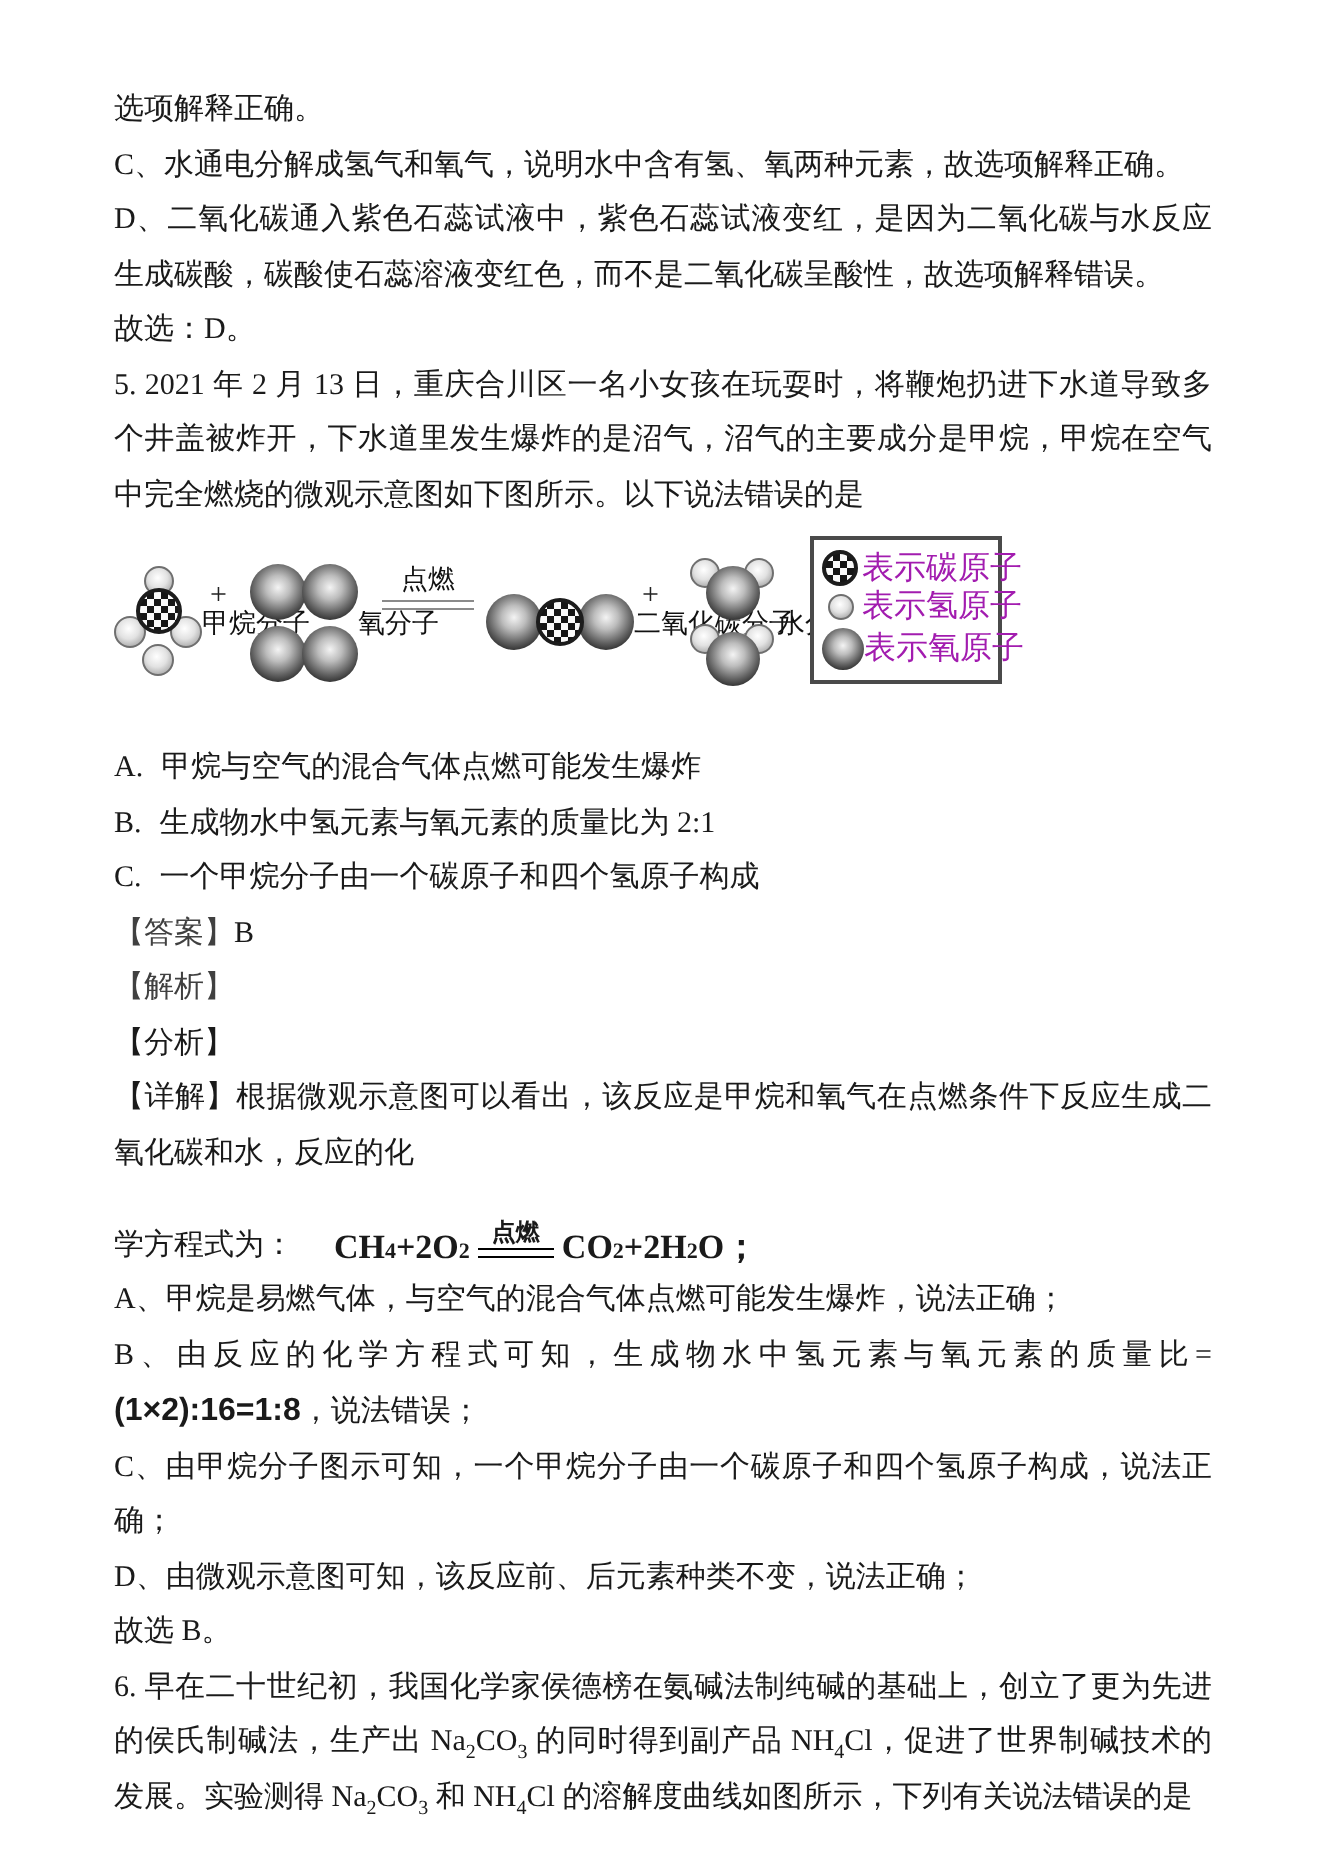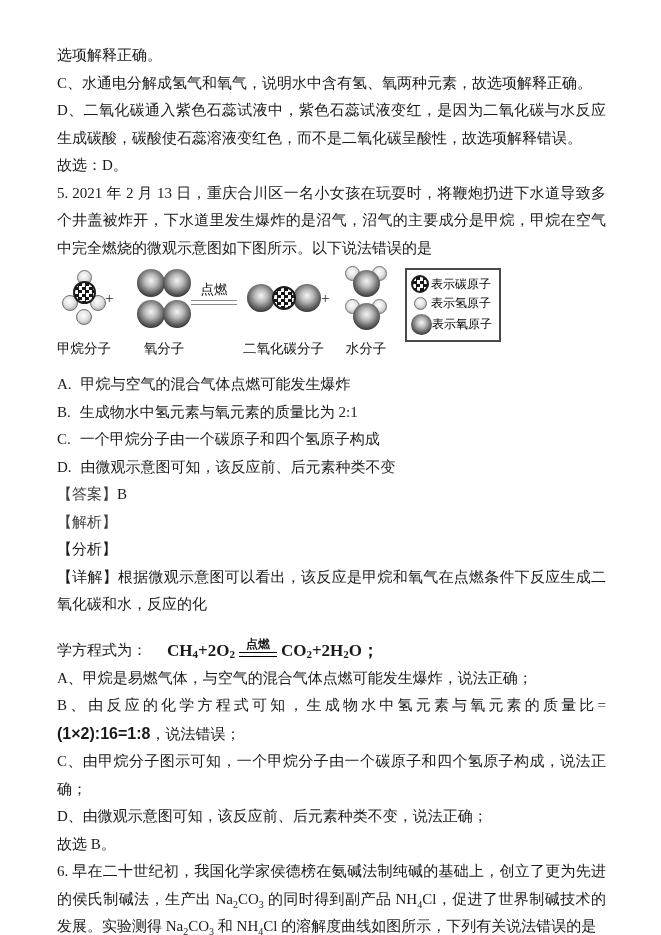--- a/index.html
+++ b/index.html
@@ -15,21 +15,21 @@
   
   .eq-line{height:46px;display:flex;align-items:flex-end;text-align:left;}
   .eq{font-weight:700;font-size:17px;display:inline-flex;align-items:center;margin-left:20px;}
   .eq sub{font-size:11px;font-weight:700;transform:translateY(3px);}
   .eq-cond{display:inline-flex;flex-direction:column;align-items:center;margin:0 4px;transform:translateY(-4px);}
   .eq-cond .cond-text{font-size:12px;line-height:15px;font-weight:700;}
   .eq-dline{width:38px;height:3px;border-top:1.5px solid #000;border-bottom:1.5px solid #000;}
 
   
   .diagram{position:relative;height:96px;margin:4px 0 9px;}
-  .mgroup{position:absolute;top:0;height:90px;display:flex;flex-direction:column;
+  .mgroup{position:absolute;top:0;height:90px;display:flex;flex-direction:row;
           align-items:center;justify-content:space-between;font-family:Liberation Serif, serif;}
   .art-zone{height:64px;display:flex;align-items:center;}
   .mlabel{font-size:13.5px;line-height:15px;white-space:nowrap;color:#111;}
   .plus{position:absolute;top:24px;font-size:15px;color:#222;}
 
   .sphere-o{display:inline-block;border-radius:50%;
       background:radial-gradient(circle at 50% 42%,#f4f4f4 0%,#bdbdbd 28%,#606060 60%,#141414 88%);}
   .sphere-h{display:inline-block;border-radius:50%;box-sizing:border-box;border:1px solid #6f6f6f;
       background:radial-gradient(circle at 45% 38%,#ffffff 0%,#e2e2e2 45%,#9e9e9e 90%);}
   .sphere-c{display:inline-block;border-radius:50%;box-sizing:border-box;border:2px solid #1c1c1c;
@@ -57,21 +57,21 @@
 
   .water-art{display:flex;flex-direction:column;gap:2px;}
   .water-mol{position:relative;width:46px;height:31px;}
   .water-mol .h-l{position:absolute;width:15px;height:15px;left:2px;top:0;}
   .water-mol .h-r{position:absolute;width:15px;height:15px;left:29px;top:0;}
   .water-mol .o-c{position:absolute;width:27px;height:27px;left:10px;top:4px;z-index:2;}
 
   .legend{position:absolute;left:348px;top:2px;width:96px;height:74px;box-sizing:border-box;
           border:2px solid #4a4a4a;background:#fff;display:flex;flex-direction:column;
           justify-content:space-around;padding:3px 2px 3px 4px;}
-  .legend-row{display:flex;align-items:center;font-size:12px;line-height:13px;white-space:nowrap;color:#000000;}
+  .legend-row{display:flex;align-items:center;font-size:16px;line-height:13px;white-space:nowrap;color:#a21caf;}
   .legend-row .sphere-c{width:18px;height:18px;margin-right:2px;flex:none;}
   .legend-row .sphere-h{width:13px;height:13px;margin:0 4px 0 3px;flex:none;}
   .legend-row .sphere-o{width:21px;height:21px;margin-right:0;flex:none;}
 </style>
 </head>
 <body>
 
 <div class="page">
 
   <p>选项解释正确。</p>
@@ -91,21 +91,21 @@
           <span class="sphere-h h-left"></span>
           <span class="sphere-h h-right"></span>
           <span class="sphere-h h-bot"></span>
         </div>
       </div>
       <div class="mlabel">甲烷分子</div>
     </div>
 
     <div class="plus" style="left:48px;">+</div>
 
-    <div class="mgroup" style="left:80px;">
+    <div class="mgroup" style="left:68px;">
       <div class="art-zone">
         <div class="o2-art">
           <div class="o2-pair">
             <span class="sphere-o"></span>
             <span class="sphere-o"></span>
           </div>
           <div class="o2-pair">
             <span class="sphere-o"></span>
             <span class="sphere-o"></span>
           </div>
@@ -162,21 +162,20 @@
       <div class="legend-row">
         <span class="sphere-o"></span>
         <span>表示氧原子</span>
       </div>
     </div>
   </div>
 
   <p><span class="opt-key">A.</span><span>甲烷与空气的混合气体点燃可能发生爆炸</span></p>
   <p><span class="opt-key">B.</span><span>生成物水中氢元素与氧元素的质量比为 2:1</span></p>
   <p><span class="opt-key">C.</span><span>一个甲烷分子由一个碳原子和四个氢原子构成</span></p>
-  <p><span class="opt-key">D.</span><span>由微观示意图可知，该反应前、后元素种类不变</span></p>
 
   <p><span class="blue">【答案】</span><span>B</span></p>
   <p><span class="blue">【解析】</span></p>
   <p><span>【分析】</span></p>
   <p><span>【详解】</span><span>根据微观示意图可以看出，该反应是甲烷和氧气在点燃条件下反应生成二氧化碳和水，反应的化</span></p>
 
   <p class="eq-line">
     <span>学方程式为：</span>
     <span class="eq">
         <span>CH</span>

